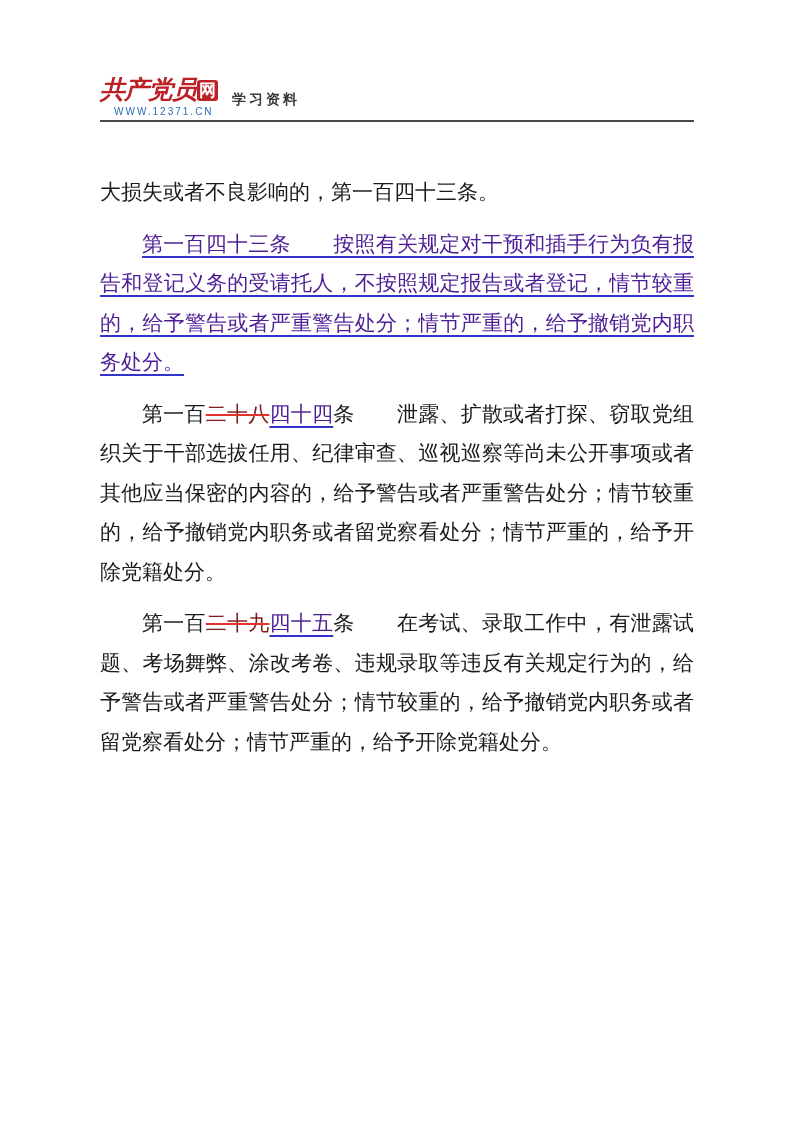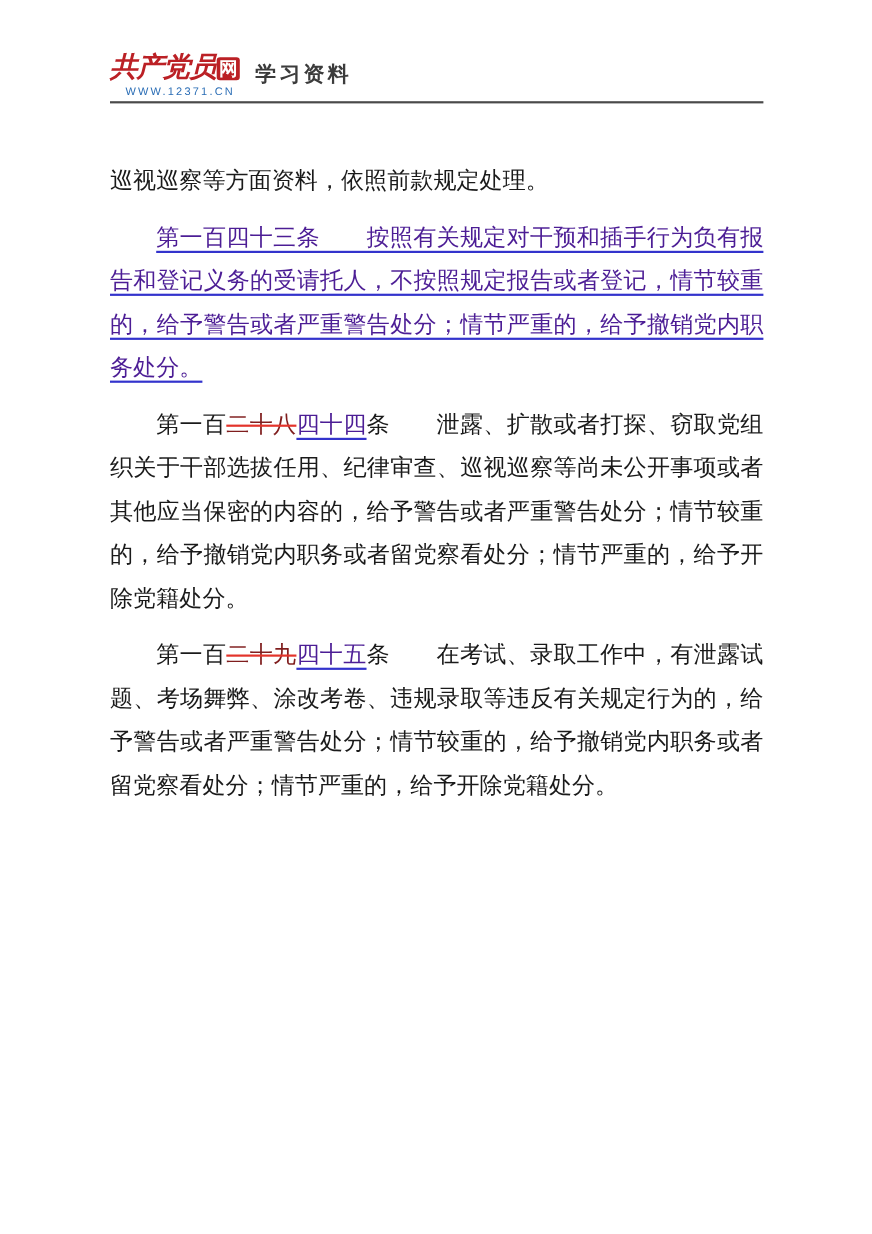--- a/index.html
+++ b/index.html
@@ -2,20 +2,21 @@
 <html><head>
 <meta charset="utf-8">
 <style>
   html,body{margin:0;padding:0;background:#ffffff;}
   .page{
     position:relative;
     width:793px;height:913px;
     background:#ffffff;
     font-family:"Liberation Serif","DejaVu Serif",serif;
     overflow:hidden;
+    margin-top:28px;
   }
 
   
   .header{
     position:absolute;left:100px;top:48px;width:594px;height:44px;
   }
   .logo{display:inline-block;vertical-align:bottom;}
   .logo-line{display:flex;align-items:center;height:28px;}
   .logo-cn{
     color:#bb2025;
@@ -46,21 +47,21 @@
     letter-spacing:2px;
     margin-top:2px;
     margin-left:14px;
   }
   .subtitle{
     display:inline-block;
     vertical-align:bottom;
     margin-left:14px;
     margin-bottom:8px;
     color:#3b3b3b;
-    font-size:19px;
+    font-size:14px;
     font-weight:bold;
     letter-spacing:3px;
     font-family:"Liberation Serif","DejaVu Serif",serif;
   }
   .header-rule{
     position:absolute;left:100px;top:92px;
     width:594px;height:2px;background:#4a4a4a;
   }
 
   
@@ -108,21 +109,21 @@
           <span class="logo-cn">共产党员</span>
           <span class="logo-net">网</span>
         </div>
       <div class="logo-url">WWW.12371.CN</div>
     </div><div class="subtitle">学习资料</div>
   </div>
   <div class="header-rule"></div>
 
   <div class="content">
 
-    <p class="para"><span class="seg-normal">巡视巡察等方面资料，依照前款规定处理。</span></p>
+    <p class="para"><span class="seg-normal">大损失或者不良影响的，第一百四十三条。</span></p>
 
     <p class="para indent"><span class="seg-ins">第一百四十三条　　按照有关规定对干预和插手行为负有报告和登记义务的受请托人，不按照规定报告或者登记，情节较重的，给予警告或者严重警告处分；情节严重的，给予撤销党内职务处分。</span></p>
 
     <p class="para indent"><span class="seg-normal">第一百</span><span class="seg-del">二十八</span><span class="seg-ins">四十四</span><span class="seg-normal">条　　泄露、扩散或者打探、窃取党组织关于干部选拔任用、纪律审查、巡视巡察等尚未公开事项或者其他应当保密的内容的，给予警告或者严重警告处分；情节较重的，给予撤销党内职务或者留党察看处分；情节严重的，给予开除党籍处分。</span></p>
 
 
     <p class="para indent"><span class="seg-normal">第一百</span><span class="seg-del">二十九</span><span class="seg-ins">四十五</span><span class="seg-normal">条　　在考试、录取工作中，有泄露试题、考场舞弊、涂改考卷、违规录取等违反有关规定行为的，给予警告或者严重警告处分；情节较重的，给予撤销党内职务或者留党察看处分；情节严重的，给予开除党籍处分。</span></p>
 
 
   </div>

